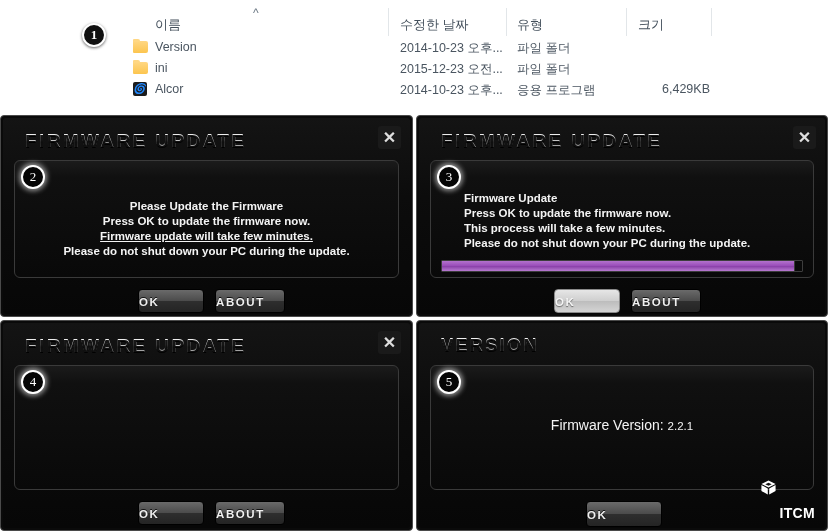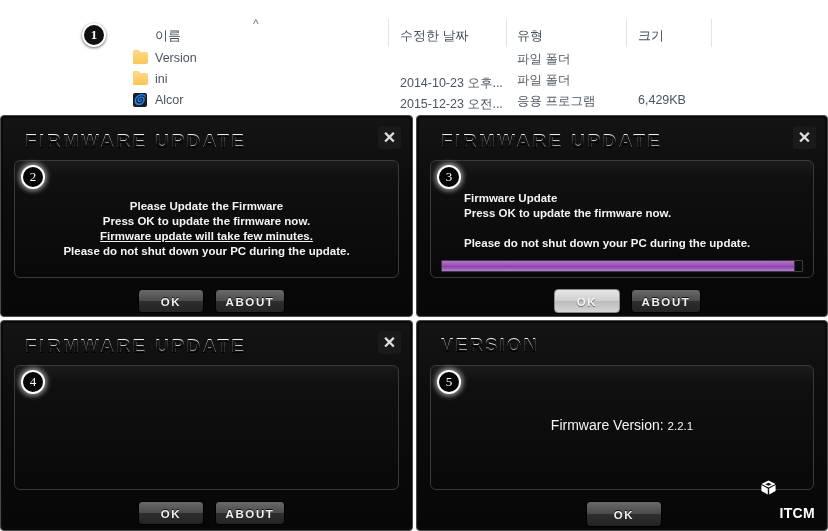--- a/index.html
+++ b/index.html
@@ -30,21 +30,20 @@
     position: absolute;
     left: 133px; top: 8px;
     width: 590px;
   }
 
   .exp-header {
     position: relative;
     height: 30px;
     font-size: 13px;
     color: #3a4a5a;
-    margin-top: 11px;
   }
   .exp-header .col {
     position: absolute;
     top: 8px;
     color: #44505c;
     font-size: 13px;
   }
   .exp-header .sep {
     position: absolute;
     top: 0px;
@@ -65,23 +64,23 @@
     font-size: 13px;
   }
   .exp-row .cell {
     position: absolute;
     top: 2px;
     color: #4a5560;
     font-size: 12.5px;
     white-space: nowrap;
   }
   .cell-name  { left: 22px; }
-  .cell-date  { left: 267px; margin-top: 24px; }
+  .cell-date  { left: 267px; }
   .cell-type  { left: 384px; }
-  .cell-size  { left: 505px; width: 72px; }
+  .cell-size  { left: 505px; text-align: right; width: 72px; }
 
   .folder-icon {
     position: absolute;
     left: 0px; top: 3px;
     width: 15px; height: 12px;
     background: linear-gradient(180deg,#ffd783 0%,#fcc54f 100%);
     border-radius: 1px 2px 2px 1px;
   }
   .folder-icon:before {
     content:"";
@@ -241,21 +240,21 @@
 
   .btn {
     position: absolute;
     height: 24px;
     border-radius: 4px;
     font-size: 11.5px;
     font-weight: bold;
     letter-spacing: 1.6px;
     font-variant: small-caps;
     text-transform: uppercase;
-    text-align: center;
+    text-align: left;
     line-height: 24px;
     cursor: pointer;
     border: 1px solid #000;
   }
   .btn-dark {
     background: linear-gradient(180deg,#6a6a6a 0%,#4c4c4c 48%,#2e2e2e 52%,#242424 100%);
     color: #f0f0f0;
     text-shadow: 0 -1px 0 rgba(0,0,0,0.8);
   }
   .btn-light {
@@ -369,20 +368,21 @@
 
       <div class="dlg-title">Firmware Update</div>
 
       <div class="close-btn">✕</div>
 
       <div class="content-box">
         <span class="badge badge-in-box">3</span>
 
         <div class="msg-left" style="top:30px;">Firmware Update</div>
         <div class="msg-left" style="top:45px;">Press OK to update the firmware now.</div>
+        <div class="msg-left" style="top:60px;">This process will take a few minutes.</div>
         <div class="msg-left" style="top:75px;">Please do not shut down your PC during the update.</div>
 
         <div class="progress-track" style="top:99px;">
           <div class="progress-fill" id="pbar" style="width: 98%;"></div>
         </div>
       </div>
 
       <div class="btn btn-light" style="left:135px; top:171px; width:66px;">Ok</div>
       <div class="btn btn-dark" style="left:212px; top:171px; width:70px;">About</div>
     </div>

